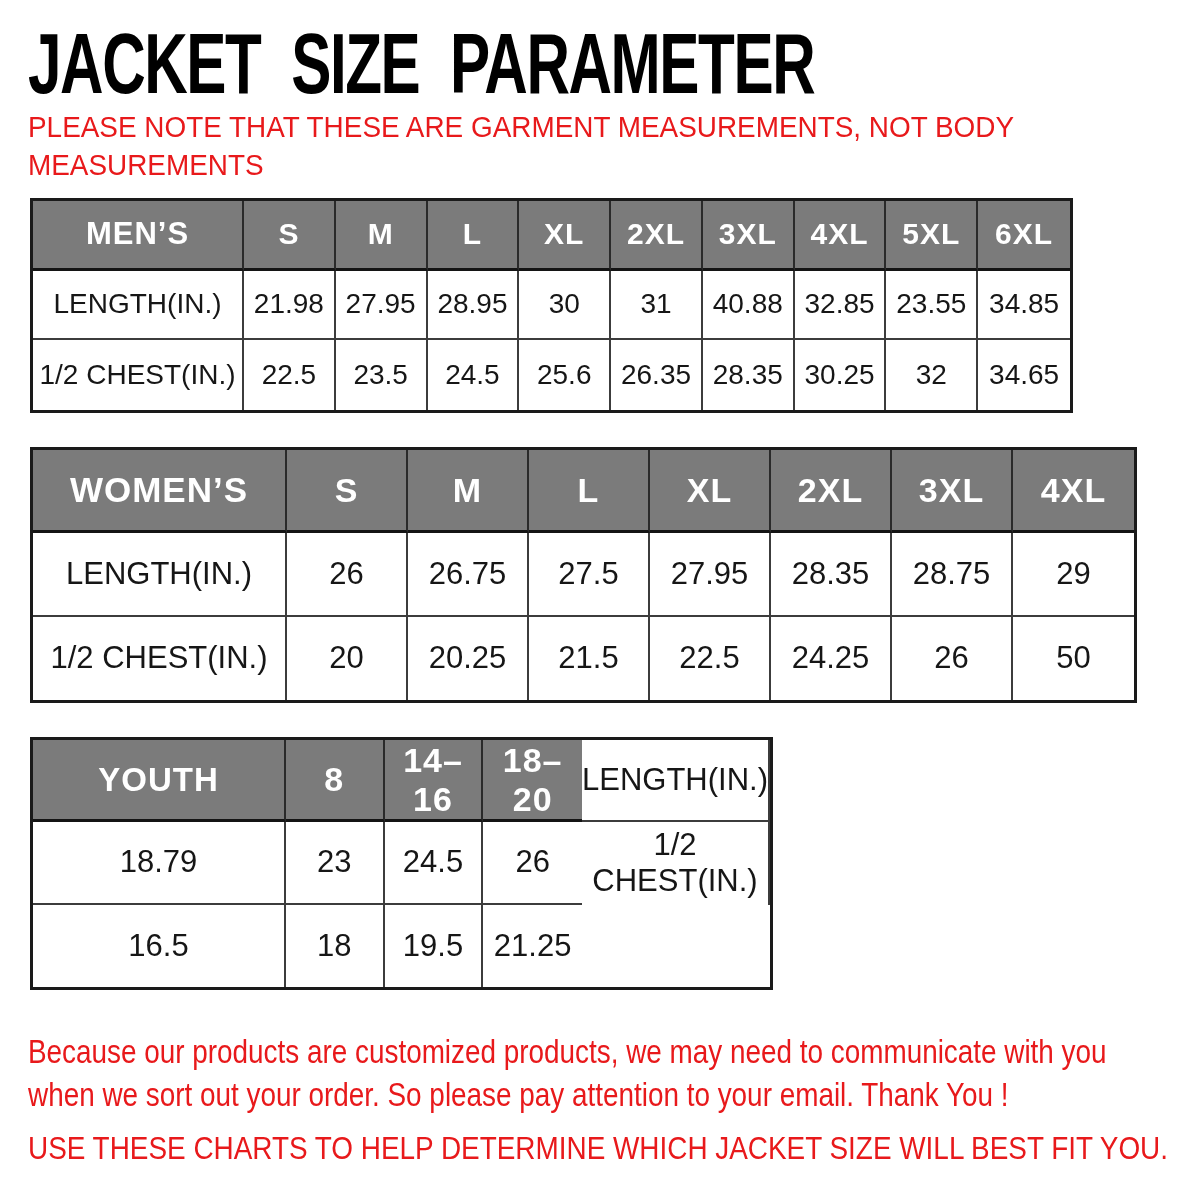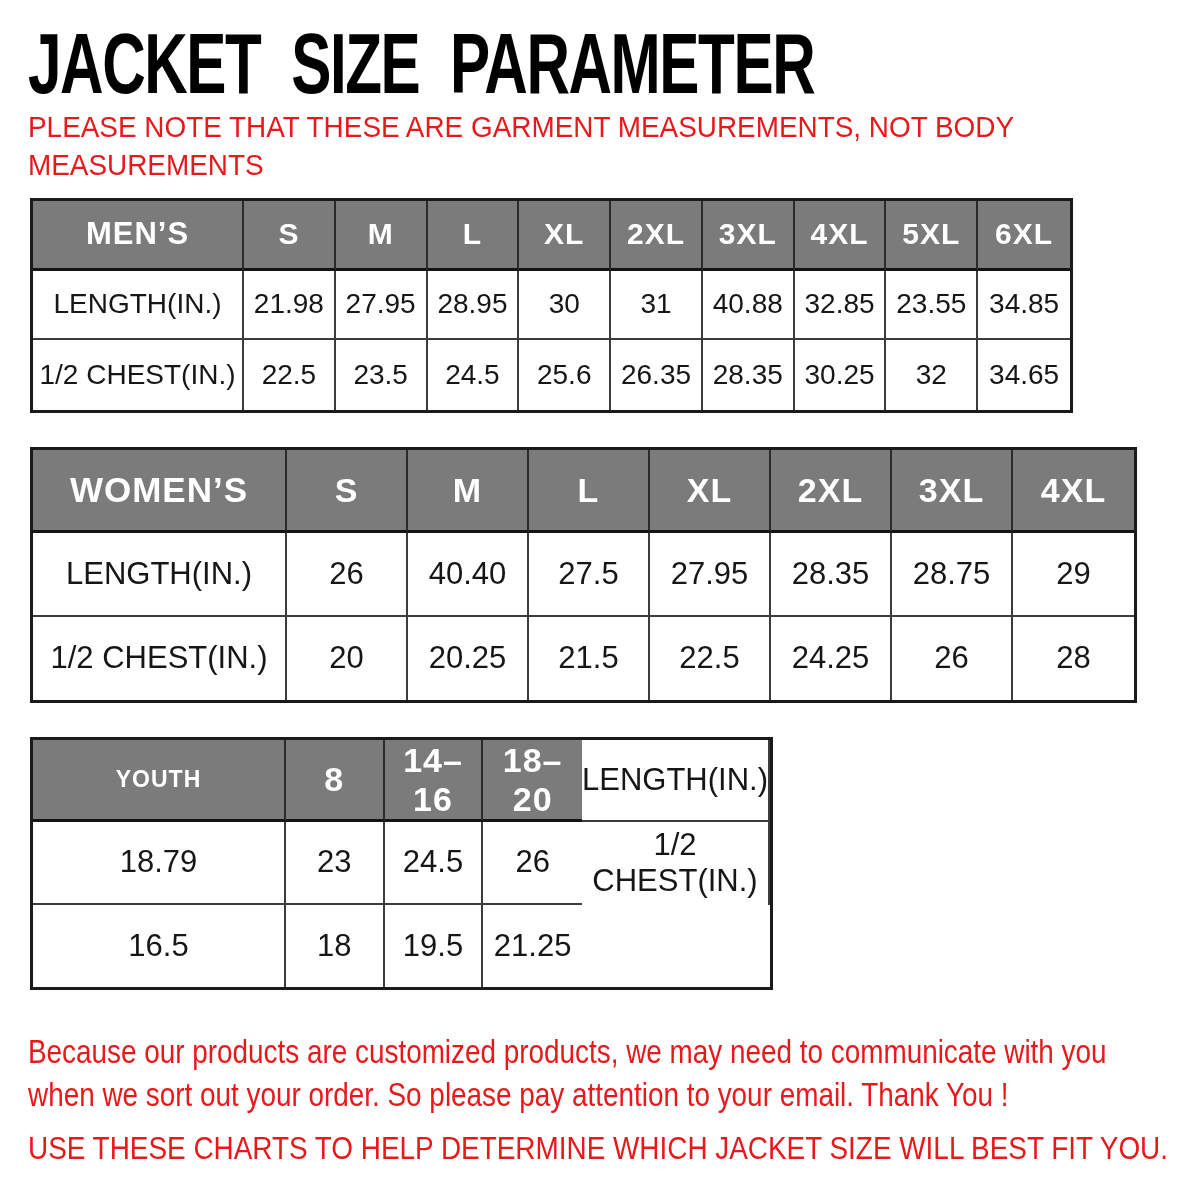--- a/index.html
+++ b/index.html
@@ -43,21 +43,21 @@
   .t-mens .cell.corner{font-size:31px;}
   .t-womens{left:30px;top:447px;width:1107px;height:256px;
     grid-template-columns:254px repeat(7,1fr);grid-template-rows:1fr 1fr 1fr;}
   .t-womens .cell{font-size:31px;}
   .t-womens .cell.header{font-size:34px;}
   .t-womens .cell.corner{font-size:35px;}
   .t-youth{left:30px;top:737px;width:743px;height:253px;
     grid-template-columns:253px repeat(4,1fr);grid-template-rows:1fr 1fr 1fr;}
   .t-youth .cell{font-size:31px;}
   .t-youth .cell.header{font-size:34px;}
-  .t-youth .cell.corner{font-size:23px;}
+  .t-youth .cell.corner{font-size:33px;}
   
   #footer-paragraph{
     left:28px;top:1030px;color:#e8191b;
     font-size:34px;line-height:43px;font-weight:400;
     transform:scaleX(0.82);transform-origin:0 0;white-space:nowrap;
   }
   #footer-tip{
     left:28px;top:1131px;color:#e8191b;
     font-size:31px;line-height:36px;font-weight:400;
     transform:scaleX(0.90);transform-origin:0 0;white-space:nowrap;
@@ -109,34 +109,34 @@
     <div class="cell header corner">WOMEN’S</div>
     <div class="cell header">S</div>
     <div class="cell header">M</div>
     <div class="cell header">L</div>
     <div class="cell header">XL</div>
     <div class="cell header">2XL</div>
     <div class="cell header">3XL</div>
     <div class="cell header last-col">4XL</div>
     <div class="cell label">LENGTH(IN.)</div>
     <div class="cell value">26</div>
-    <div class="cell value">40.40</div>
+    <div class="cell value">26.75</div>
     <div class="cell value">27.5</div>
     <div class="cell value">27.95</div>
     <div class="cell value">28.35</div>
     <div class="cell value">28.75</div>
     <div class="cell value last-col">29</div>
     <div class="cell label last-row">1/2 CHEST(IN.)</div>
     <div class="cell value last-row">20</div>
     <div class="cell value last-row">20.25</div>
     <div class="cell value last-row">21.5</div>
     <div class="cell value last-row">22.5</div>
     <div class="cell value last-row">24.25</div>
     <div class="cell value last-row">26</div>
-    <div class="cell value last-row last-col">28</div>
+    <div class="cell value last-row last-col">50</div>
   </div>
 <div class="size-table t-youth">
     <div class="cell header corner">YOUTH</div>
     <div class="cell header">8</div>
     <div class="cell header">14–16</div>
     <div class="cell header last-col">18–20</div>
     <div class="cell label">LENGTH(IN.)</div>
     <div class="cell value">18.79</div>
     <div class="cell value">23</div>
     <div class="cell value">24.5</div>

